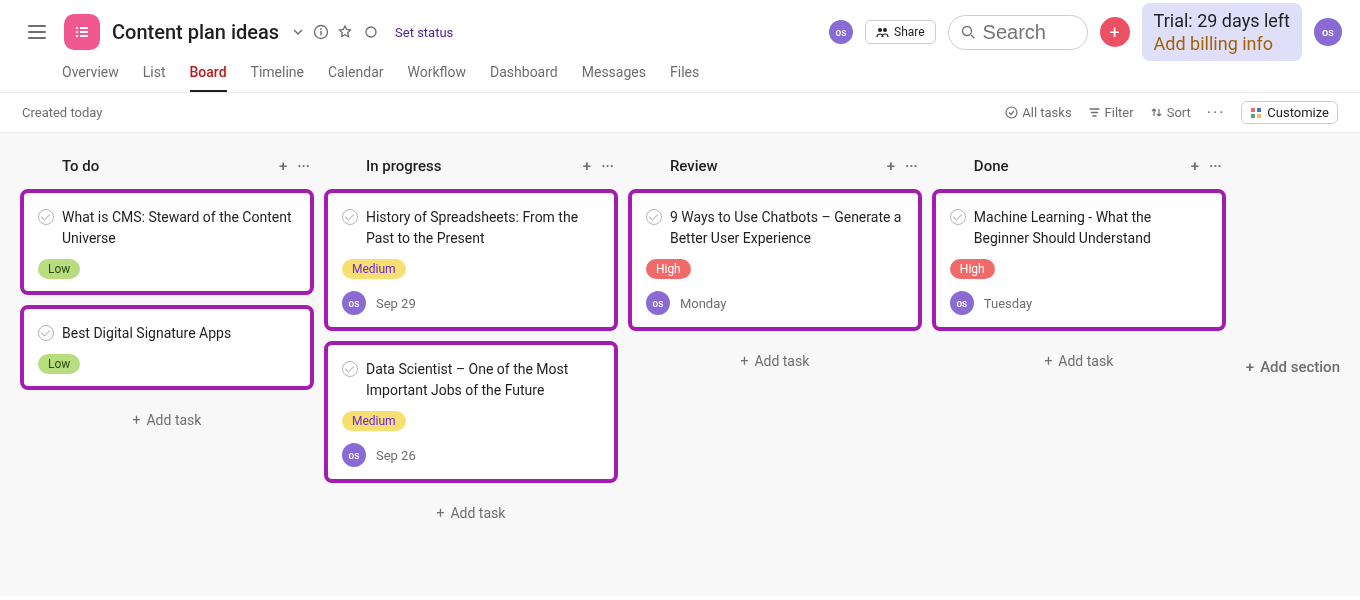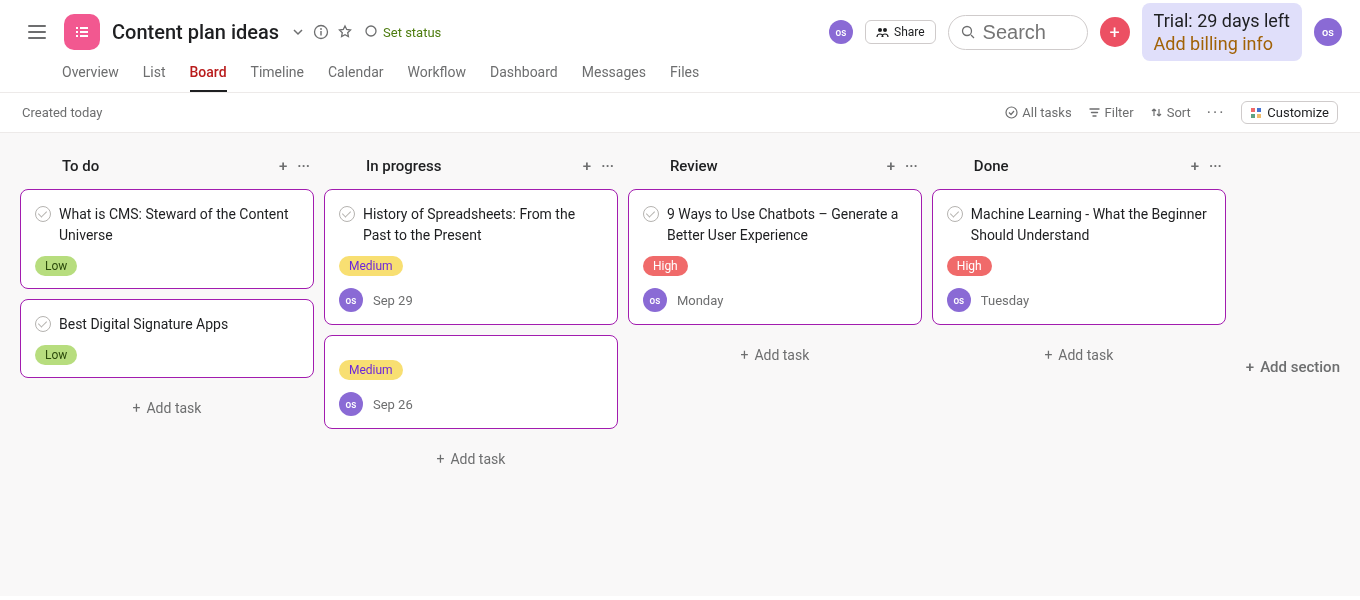--- a/index.html
+++ b/index.html
@@ -23,21 +23,21 @@
   .hamburger span { width:18px; height:2px; background:#6d6e6f; border-radius:1px;}
   .project-icon {
     width: 36px; height: 36px; border-radius: 10px;
     background: #f25890;
     display:flex; align-items:center; justify-content:center;
     color:#fff;
   }
   .project-title { font-size: 20px; font-weight: 500; }
   .title-icons { display:flex; gap:8px; align-items:center; color:#6d6e6f; }
   .title-icons > * { cursor:pointer; }
-  .set-status { display:flex; gap:6px; color:#4d7c0f; font-size:13px; cursor:pointer;}
+  .set-status { display:flex; align-items:center; gap:18px; color:#4c1d95; font-size:13px; cursor:pointer;}
   .spacer { flex:1; }
   .avatar {
     width: 24px; height:24px; border-radius:50%;
     background:#8a6ad5; color:#fff;
     display:flex; align-items:center; justify-content:center;
     font-size:10px; font-weight:500;
   }
   .share-btn {
     border:1px solid #cfcbcb; border-radius:6px; padding:4px 10px;
     display:flex; align-items:center; gap:5px; font-size:12px; cursor:pointer;
@@ -83,21 +83,21 @@
     overflow:hidden;
   }
   .column { width:294px; display:flex; flex-direction:column;}
   .col-head {
     display:flex; align-items:center; padding:4px 2px 12px 2px;
     font-size:15px; font-weight:500; color:#1e1f21; gap:6px;margin-left:40px;
   }
   .col-head .title { flex:1;}
   .col-head .plus, .col-head .more { color:#6d6e6f; cursor:pointer; padding:2px;}
   .card {
-    background:#fff; border:1px solid #a21caf; border-radius:8px;
+    background:#fff; border:4px solid #a21caf; border-radius:8px;
     padding:14px 14px 12px 14px; margin-bottom:10px;
     font-size:14px; color:#1e1f21;
   }
   .card-title-row { display:flex; gap:8px; align-items:flex-start;}
   .check-circle {
     width:16px; height:16px; border:1.4px solid #b5b3b0; border-radius:50%;
     flex-shrink:0; margin-top:2px; position:relative;
   }
   .check-circle::after{
     content:""; position:absolute; left:4px; top:1.5px;
@@ -267,20 +267,24 @@
         <span class="check-circle"></span>
         <span class="card-title">History of Spreadsheets: From the Past to the Present</span>
       </div>
       <span class="badge medium">Medium</span>
       <div class="card-meta">
         <span class="avatar">os</span>
         <span>Sep 29</span>
       </div>
     </div>
     <div class="card">
+      <div class="card-title-row">
+        <span class="check-circle"></span>
+        <span class="card-title">Data Scientist – One of the Most Important Jobs of the Future</span>
+      </div>
       <span class="badge medium">Medium</span>
       <div class="card-meta">
         <span class="avatar">os</span>
         <span>Sep 26</span>
       </div>
     </div>
     <div class="add-task">
       <span>+</span>
       <span>Add task</span>
     </div>

